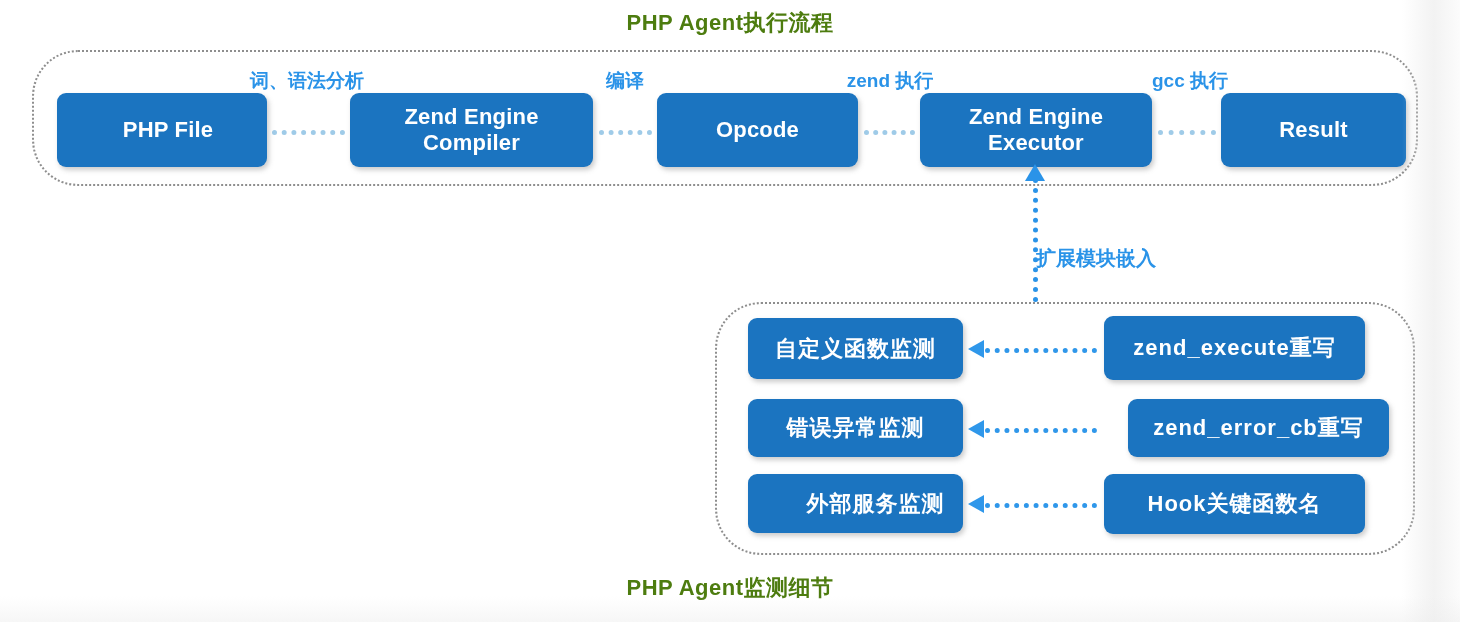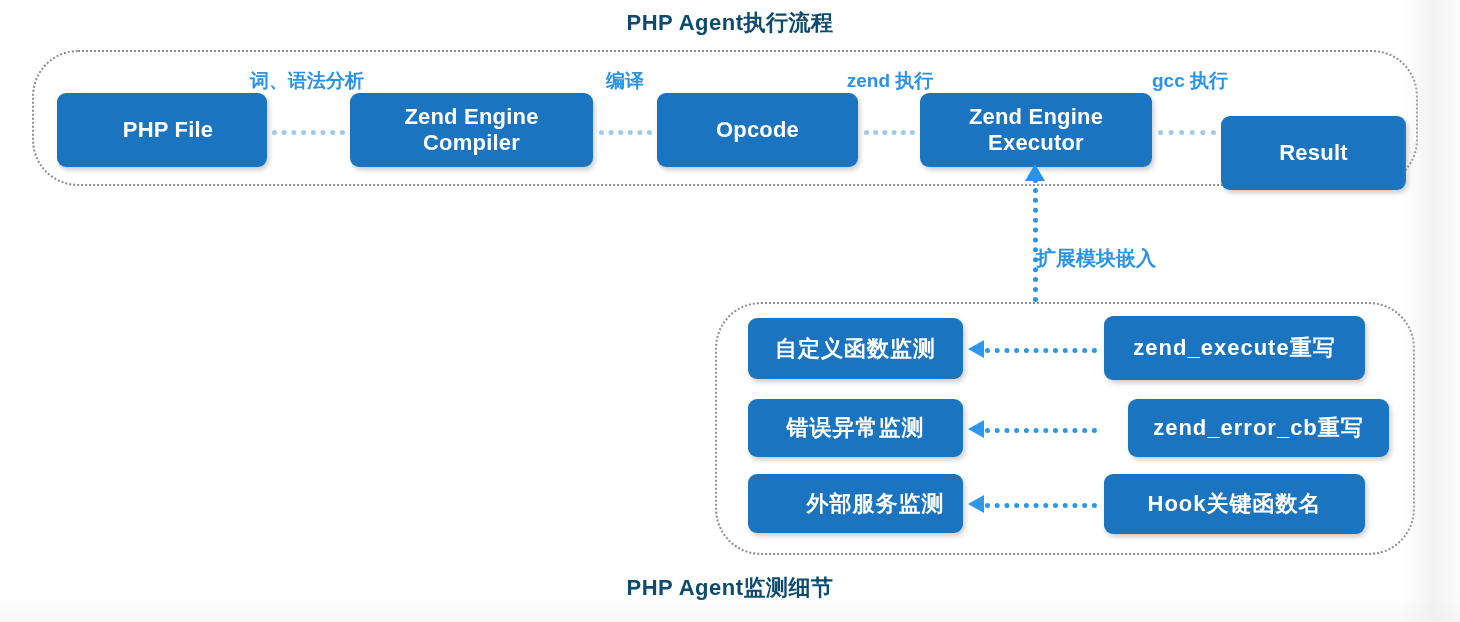--- a/index.html
+++ b/index.html
@@ -37,21 +37,21 @@
     width: 1460px;
     height: 26px;
     background: linear-gradient(to bottom, rgba(255,255,255,0) 0%, rgba(236,236,236,0.45) 100%);
     pointer-events: none;
   }
 
   .title {
     position: absolute;
     text-align: center;
     font-weight: bold;
-    color: #0c4a6e;
+    color: #4d7c0f;
     letter-spacing: 0.5px;
     white-space: nowrap;
   }
   #title-top {
     left: 0; top: 8px; width: 1460px; font-size: 22px;
   }
   #title-bottom {
     left: 0; top: 573px; width: 1460px; font-size: 22px;
   }
 
@@ -86,21 +86,21 @@
     font-size: 22px;
     letter-spacing: 0.2px;
   }
   .node.cn { font-size: 22px; letter-spacing: 1px; }
 
   
   #node-php-file        { left: 57px;   top: 93px; width: 210px; height: 74px; padding-left: 12px; }
   #node-zend-compiler   { left: 350px;  top: 93px; width: 243px; height: 74px; }
   #node-opcode          { left: 657px;  top: 93px; width: 201px; height: 74px; }
   #node-zend-executor   { left: 920px;  top: 93px; width: 232px; height: 74px; }
-  #node-result          { left: 1221px; top: 93px; width: 185px; height: 74px; margin-top: 23px; }
+  #node-result          { left: 1221px; top: 93px; width: 185px; height: 74px; }
 
   
   #node-func-monitor    { left: 748px;  top: 318px; width: 215px; height: 61px; }
   #node-error-monitor   { left: 748px;  top: 399px; width: 215px; height: 58px; }
   #node-external-monitor{ left: 748px;  top: 474px; width: 215px; height: 59px; padding-left: 40px; }
   #node-zend-execute    { left: 1104px; top: 316px; width: 261px; height: 64px; }
   #node-zend-error-cb   { left: 1104px; top: 399px; width: 261px; height: 58px; margin-left: 24px; }
   #node-hook-func       { left: 1104px; top: 474px; width: 261px; height: 60px; }
 
   

